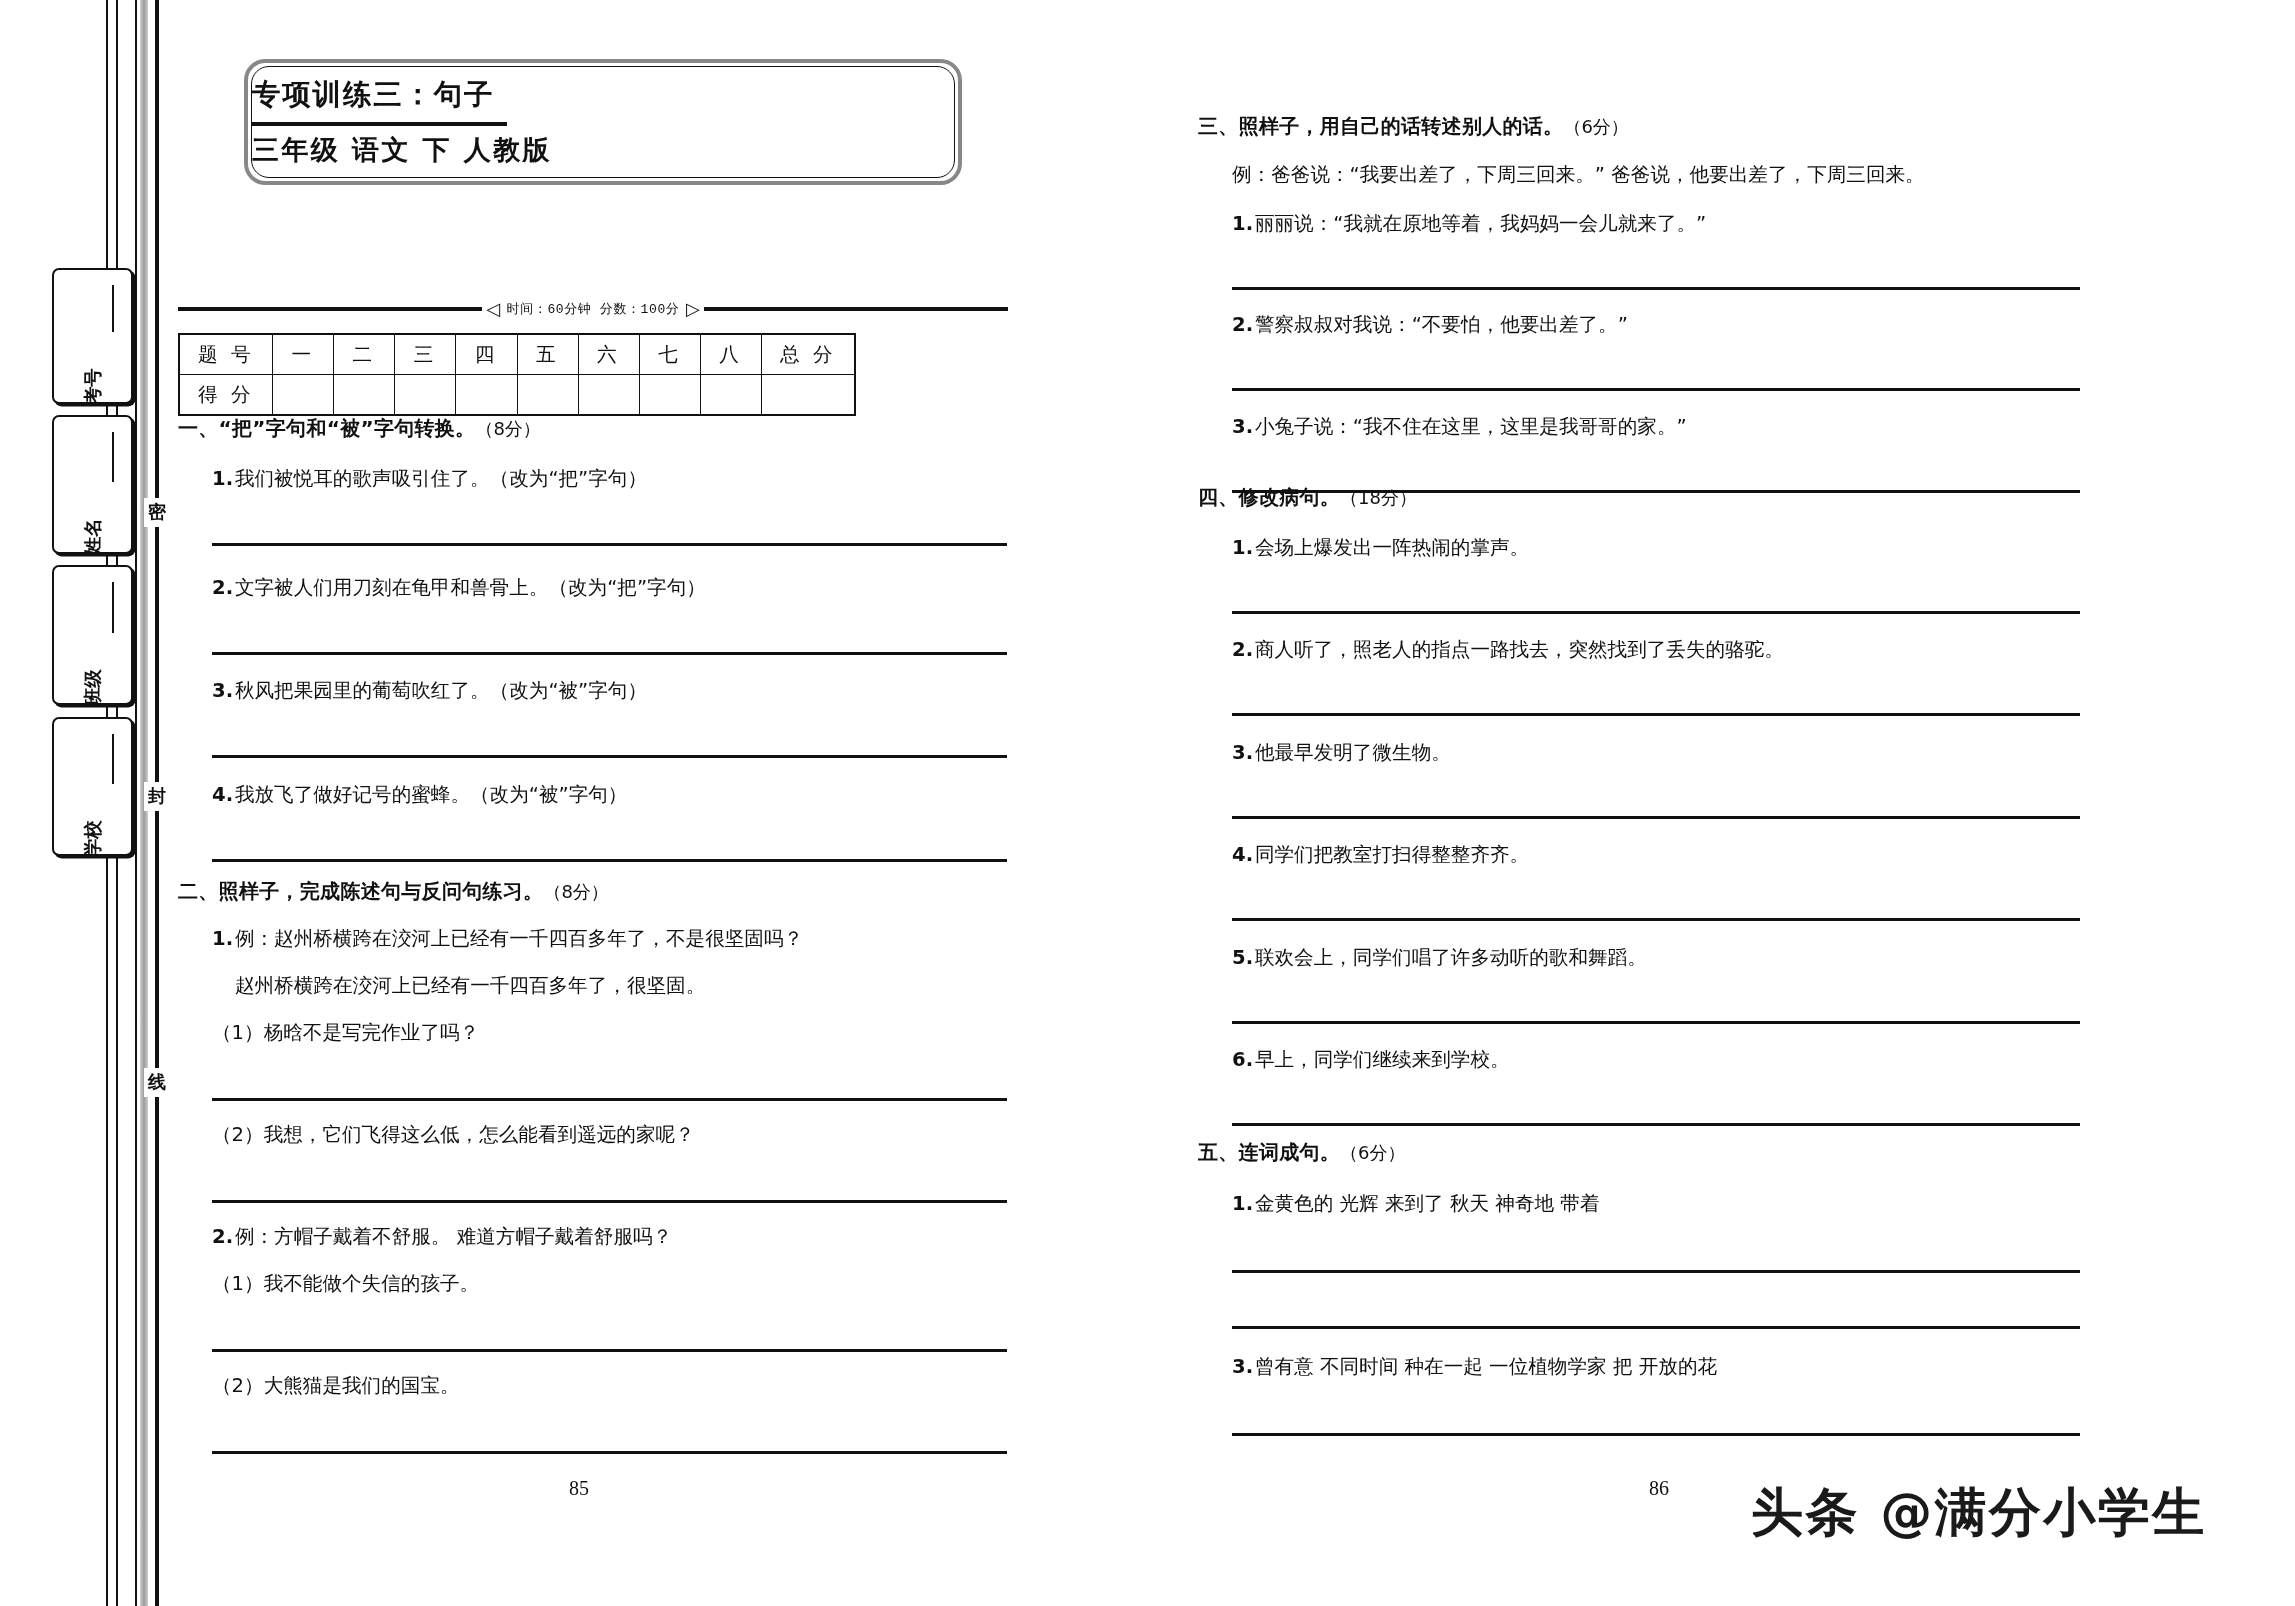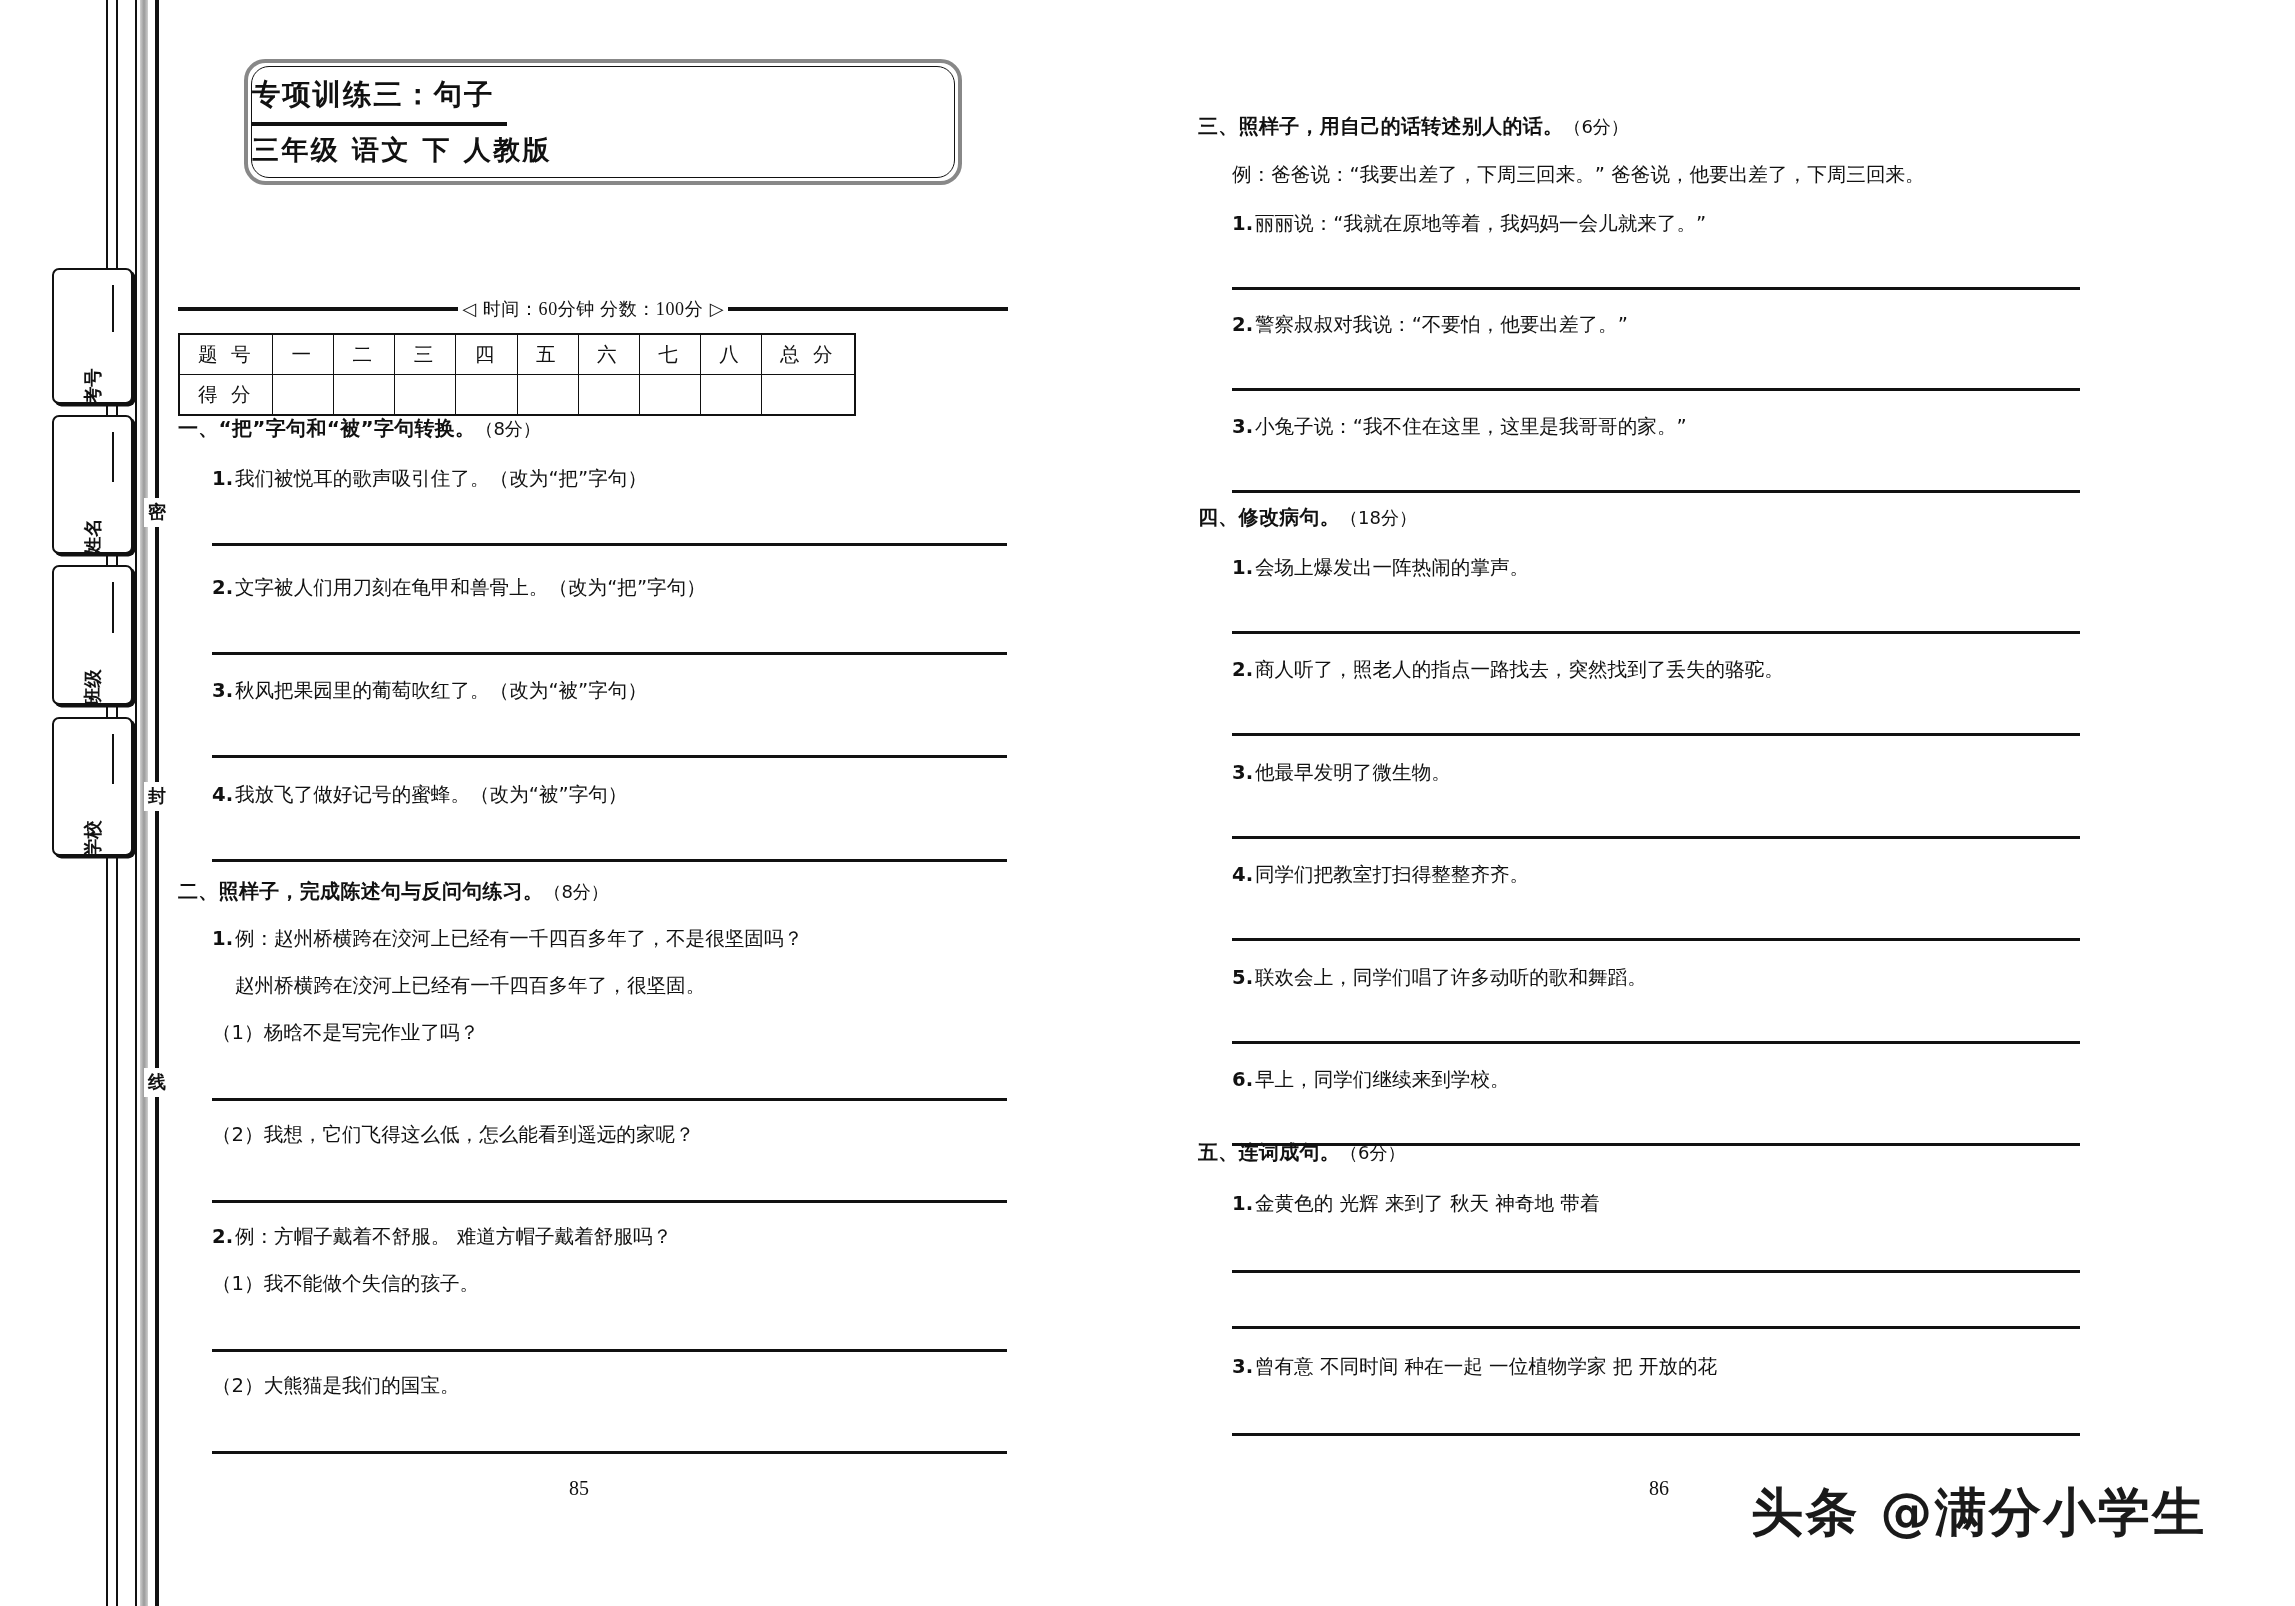--- a/index.html
+++ b/index.html
@@ -68,22 +68,22 @@
   .plaque-sub{
     font-size:27px;font-weight:700;letter-spacing:2.4px;
     font-family:"DejaVu Sans","Liberation Sans",sans-serif;
   }
 
   
   .meta-bar{position:absolute;left:0px;top:291px;width:830px;height:36px;
             display:flex;align-items:center;}
   .meta-rule{flex:1;height:3.6px;background:#111;}
   .meta-arrow{font-size:18px;line-height:1;padding:0 4.2px;color:#111;}
-  .meta-text{font-size:18px;white-space:nowrap;padding:0 2.4px;letter-spacing:0.6px;
-             font-family:Liberation Serif, serif;}
+  .meta-text{font-size:13px;white-space:nowrap;padding:0 2.4px;letter-spacing:0.6px;
+             font-family:Liberation Mono, monospace;}
 
   
   .score-table{position:absolute;left:0px;top:333px;width:678px;
                border-collapse:collapse;table-layout:fixed;}
   .score-table td{
     border:1.2px solid #111;height:37px;text-align:center;vertical-align:middle;
     font-size:19.6px;font-weight:400;letter-spacing:3.6px;
     font-family:"DejaVu Sans","Liberation Sans",sans-serif;
   }
   .score-table .head-col{width:90px;}
@@ -271,21 +271,21 @@
     <div class="item indent1" style="margin-top:21.4px;">
       <span class="num">2.</span><span>警察叔叔对我说：“不要怕，他要出差了。”</span>
     </div>
     <div class="answer-line" style="margin-top:50px;width:848px;"></div>
     <div class="item indent1" style="margin-top:21.4px;">
       <span class="num">3.</span><span>小兔子说：“我不住在这里，这里是我哥哥的家。”</span>
     </div>
     <div class="answer-line" style="margin-top:50px;width:848px;"></div>
   </div>
 
-  <div class="sec" style="top:504px;">
+  <div class="sec" style="top:484px;">
     <div class="sec-title">
       <span>四、修改病句。</span><span class="pts">（18分）</span>
     </div>
     <div class="item indent1" style="margin-top:22.5px;">
       <span class="num">1.</span><span>会场上爆发出一阵热闹的掌声。</span>
     </div>
     <div class="answer-line" style="margin-top:50px;width:848px;"></div>
     <div class="item indent1" style="margin-top:22.5px;">
       <span class="num">2.</span><span>商人听了，照老人的指点一路找去，突然找到了丢失的骆驼。</span>
     </div>

